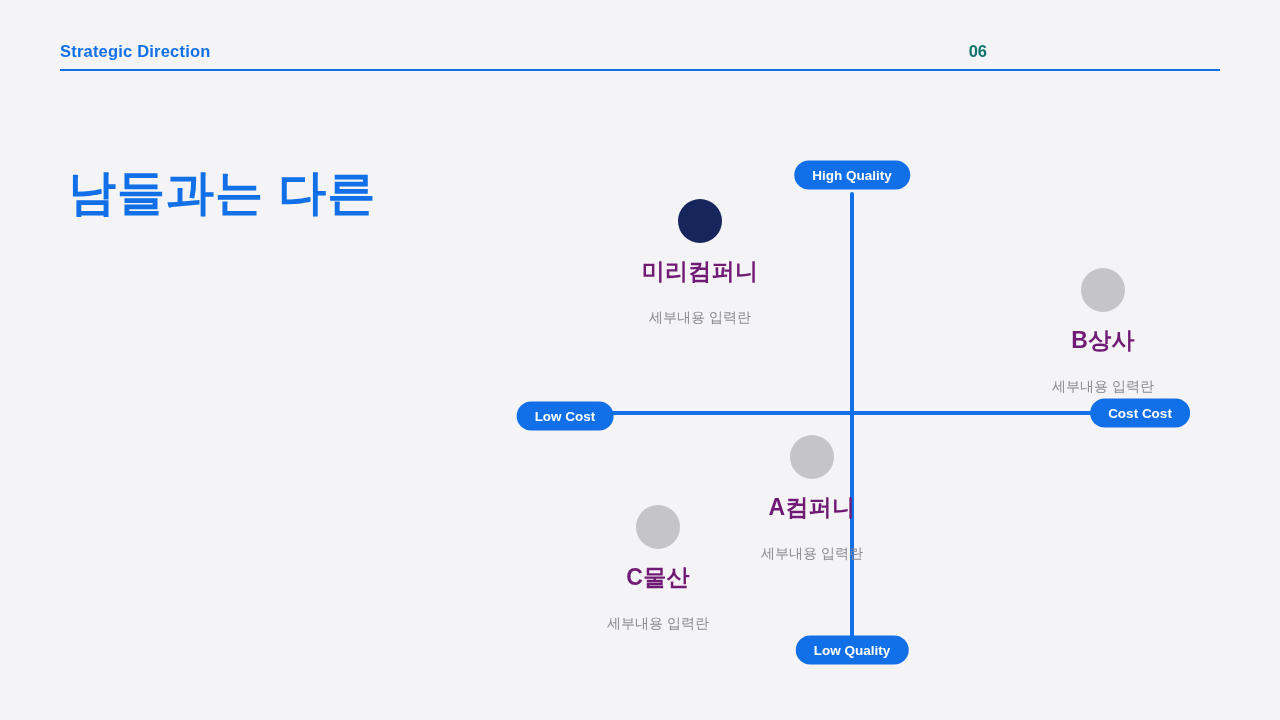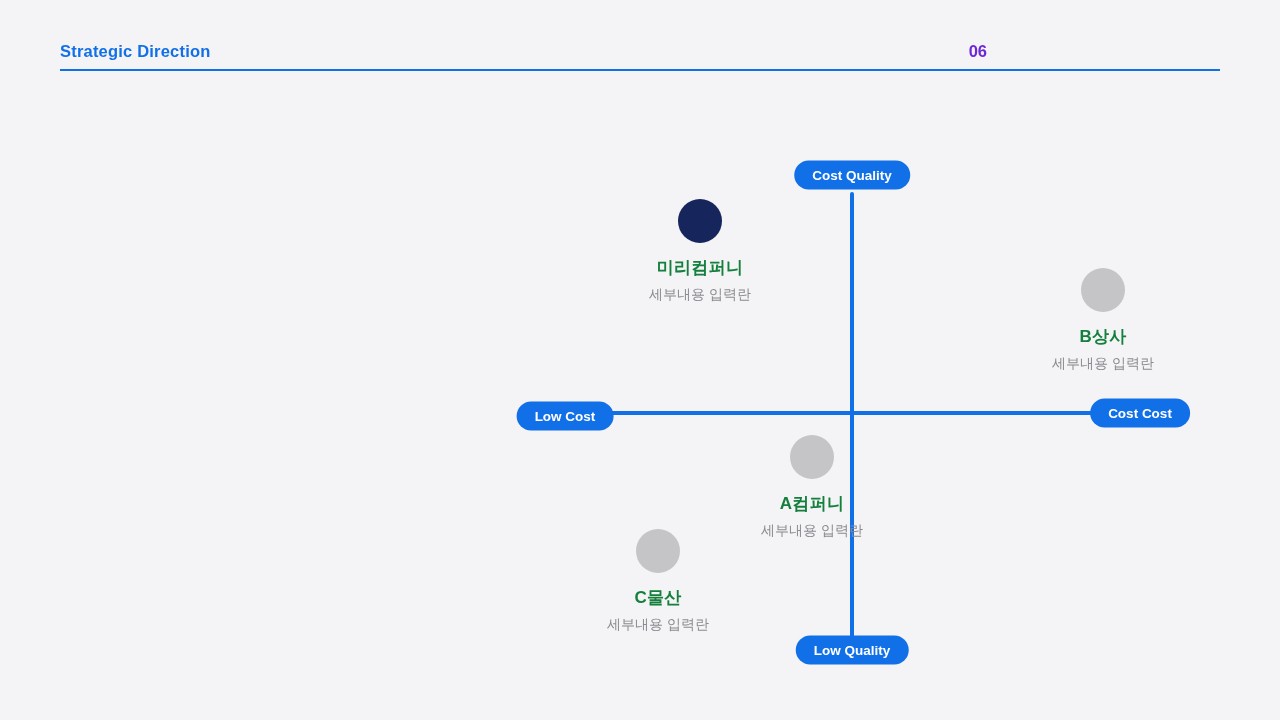--- a/index.html
+++ b/index.html
@@ -23,21 +23,21 @@
     font-size: 16.5px;
     font-weight: 700;
     letter-spacing: 0.2px;
     color: #1170e8;
   }
   .h-num {
     position: absolute;
     right: 60px; top: 42px;
     font-size: 16.5px;
     font-weight: 700;
-    color: #6d28d9;
+    color: #0f766e;
   }
   .h-rule {
     position: absolute;
     left: 60px; top: 69px;
     width: 1160px; height: 2px;
     background: #1170e8;
   }
 
   
   .headline {
@@ -94,51 +94,52 @@
     text-align: center;
   }
   .dot {
     width: 44px; height: 44px;
     border-radius: 50%;
     background: #c5c4c6;
     margin-bottom: 13px;
   }
   .pt-miri .dot { background: #16265c; }
   .pname {
-    font-size: 17px;
+    font-size: 23px;
     font-weight: 800;
-    color: #15803d;
+    color: #701a75;
     letter-spacing: 0.3px;
   }
   .psub {
-    margin-top: 7px;
+    margin-top: 22px;
     font-size: 14px;
     color: #8a8a90;
   }
   .pt-miri { left: 700px;  top: 199px; }
   .pt-b    { left: 1103px; top: 268px; }
   .pt-a    { left: 812px;  top: 435px; }
-  .pt-c    { left: 658px;  top: 529px; }
+  .pt-c    { left: 658px;  top: 505px; }
 </style>
 </head>
 <body>
 
 <div class="slide">
 
   <span class="h-title">Strategic Direction</span>
   <span class="h-num">06</span>
   <div class="h-rule"></div>
 
   <div class="headline">
+    <div>남들과는 다른</div>
   </div>
 
   <div class="axis-v"></div>
   <div class="axis-h"></div>
 
-  <div class="pill pill-top">Cost Quality</div>
+  <div class="pill pill-top">High Quality</div>
   <div class="pill pill-bottom">Low Quality</div>
   <div class="pill pill-left">Low Cost</div>
   <div class="pill pill-right">Cost Cost</div>
 
   <div class="point pt-miri">
     <div class="dot"></div>
     <div class="pname">미리컴퍼니</div>
     <div class="psub">세부내용 입력란</div>
   </div>
 

